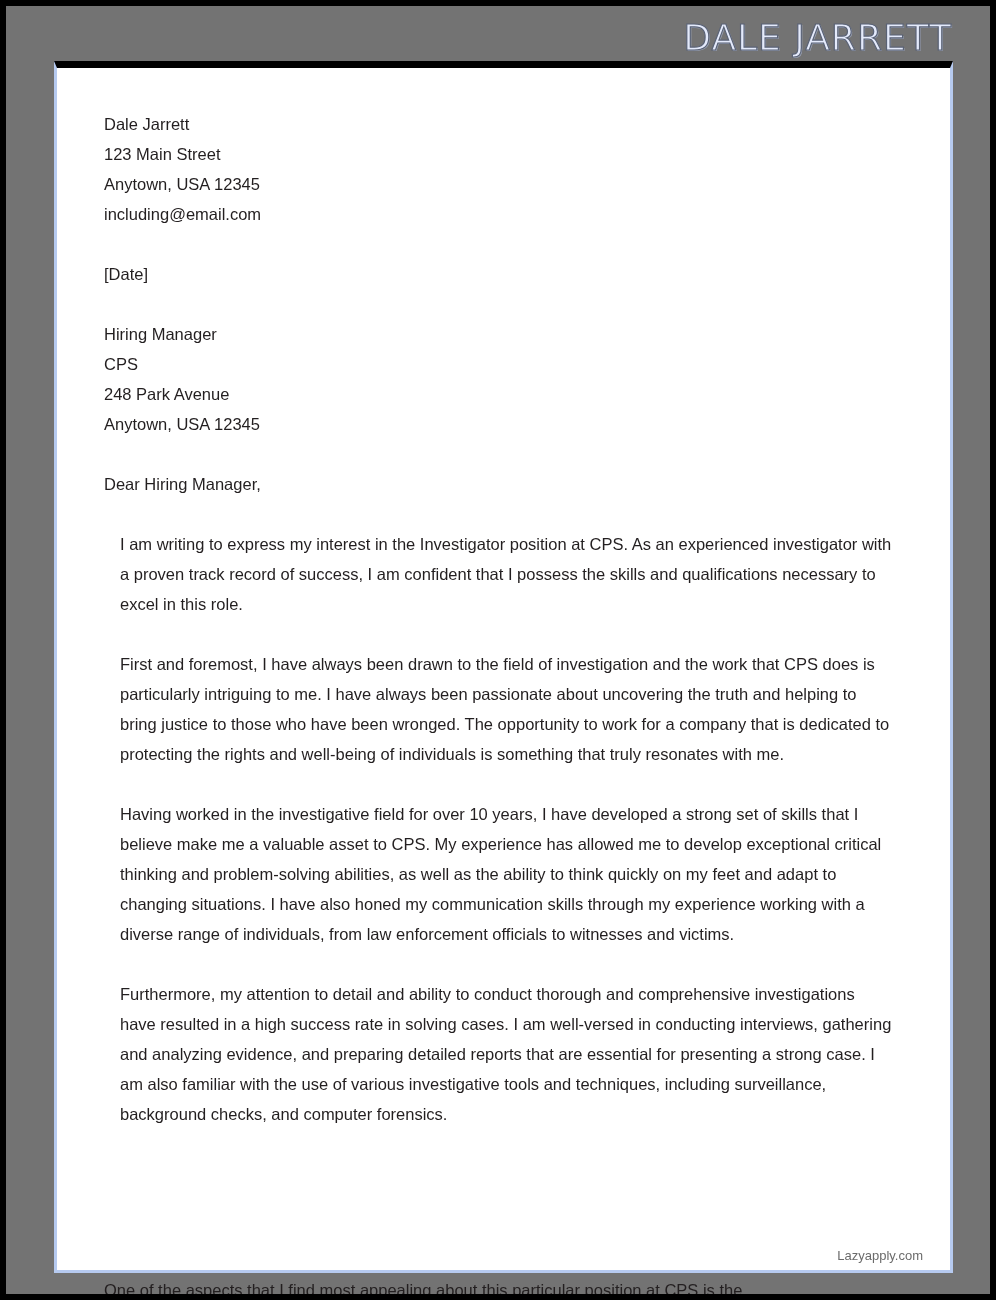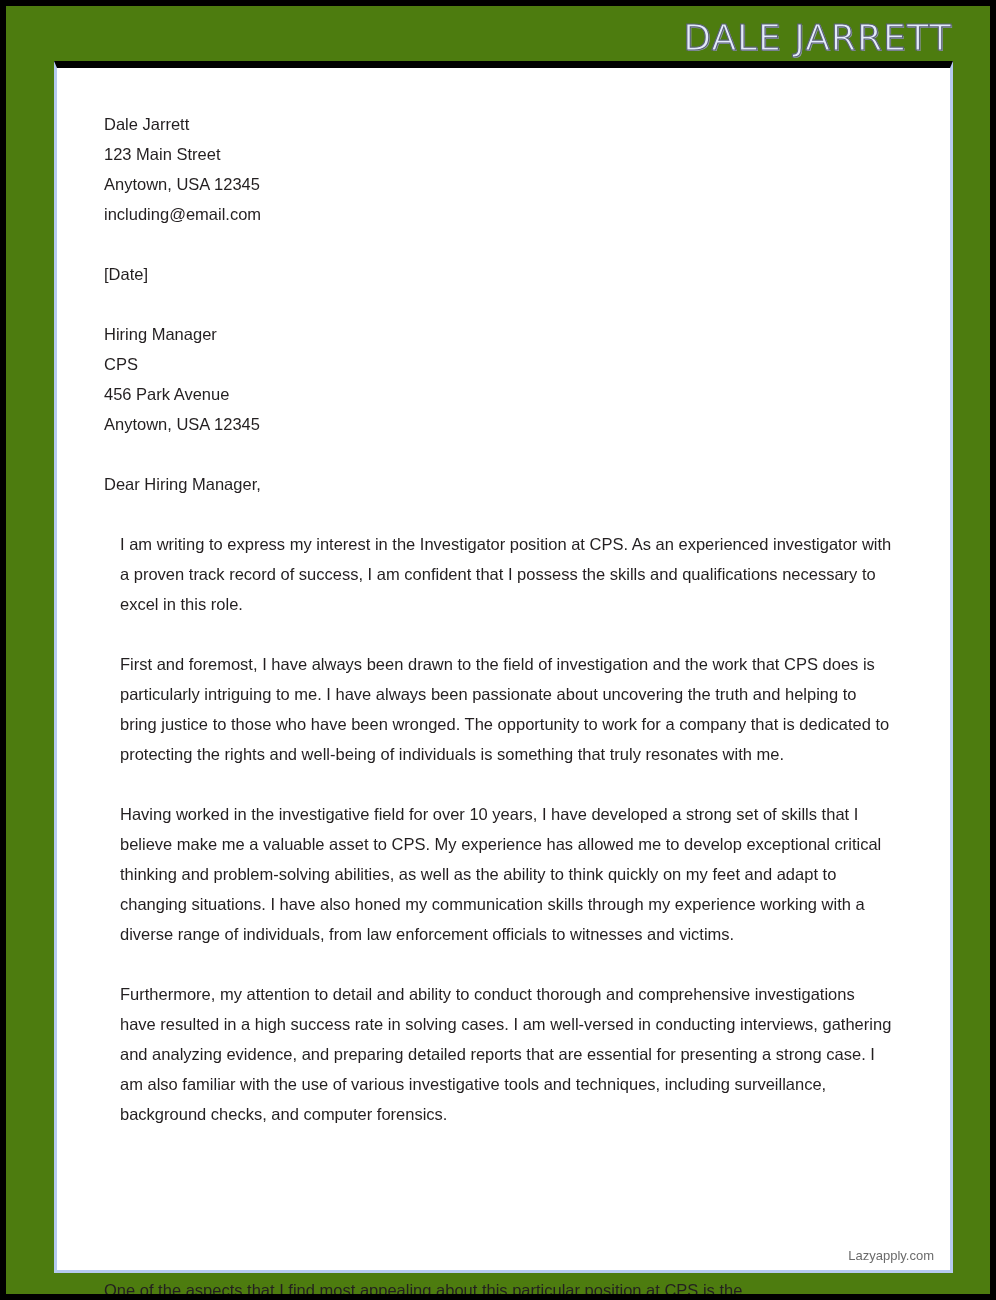--- a/index.html
+++ b/index.html
@@ -15,21 +15,21 @@
   }
 
   .canvas {
     position: absolute;
     left: 0;
     top: 0;
     width: 996px;
     height: 1300px;
     box-sizing: border-box;
     border: 6px solid #000000;
-    background: #4d7c0f;
+    background: #737373;
     overflow: hidden;
   }
 
   
   .header-band {
     position: absolute;
     left: 6px;
     top: 0px;
     width: 942px;
     height: 55px;
@@ -89,21 +89,21 @@
   }
 
   .para {
     margin: 0 0 30px 16px;
     text-align: left;
   }
 
   
   .watermark {
     position: absolute;
-    right: 16px;
+    right: 27px;
     bottom: 6px;
     font-size: 13px;
     line-height: 16px;
     color: #6b6b6b;
     white-space: nowrap;
   }
 
   
   .next-page-line {
     position: absolute;
@@ -136,21 +136,21 @@
         <div class="line">including@email.com</div>
       </div>
 
       <div class="block">
         <div class="line">[Date]</div>
       </div>
 
       <div class="block">
         <div class="line">Hiring Manager</div>
         <div class="line">CPS</div>
-        <div class="line">456 Park Avenue</div>
+        <div class="line">248 Park Avenue</div>
         <div class="line">Anytown, USA 12345</div>
       </div>
 
       <div class="block">
         <div class="line">Dear Hiring Manager,</div>
       </div>
 
       <p class="para">I am writing to express my interest in the Investigator position at CPS. As an experienced investigator with a proven track record of success, I am confident that I possess the skills and qualifications necessary to excel in this role.</p>
       <p class="para">First and foremost, I have always been drawn to the field of investigation and the work that CPS does is particularly intriguing to me. I have always been passionate about uncovering the truth and helping to bring justice to those who have been wronged. The opportunity to work for a company that is dedicated to protecting the rights and well-being of individuals is something that truly resonates with me.</p>
       <p class="para">Having worked in the investigative field for over 10 years, I have developed a strong set of skills that I believe make me a valuable asset to CPS. My experience has allowed me to develop exceptional critical thinking and problem-solving abilities, as well as the ability to think quickly on my feet and adapt to changing situations. I have also honed my communication skills through my experience working with a diverse range of individuals, from law enforcement officials to witnesses and victims.</p>

